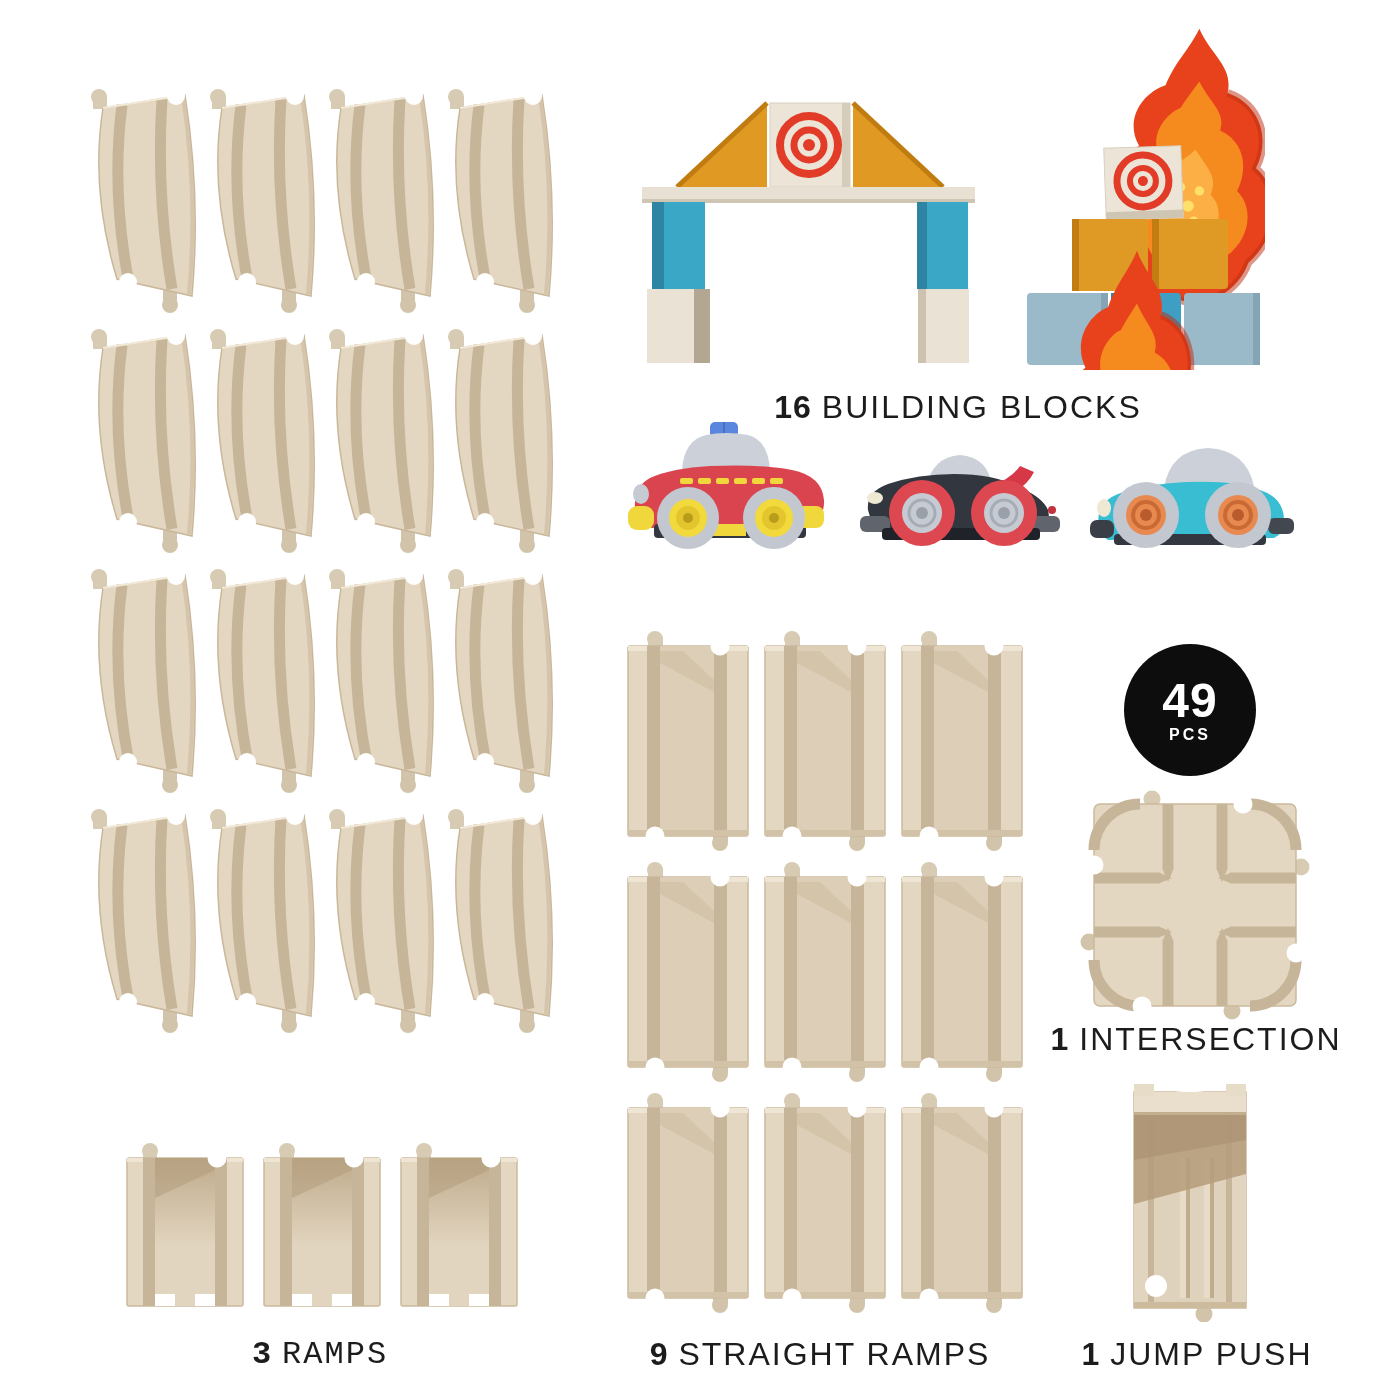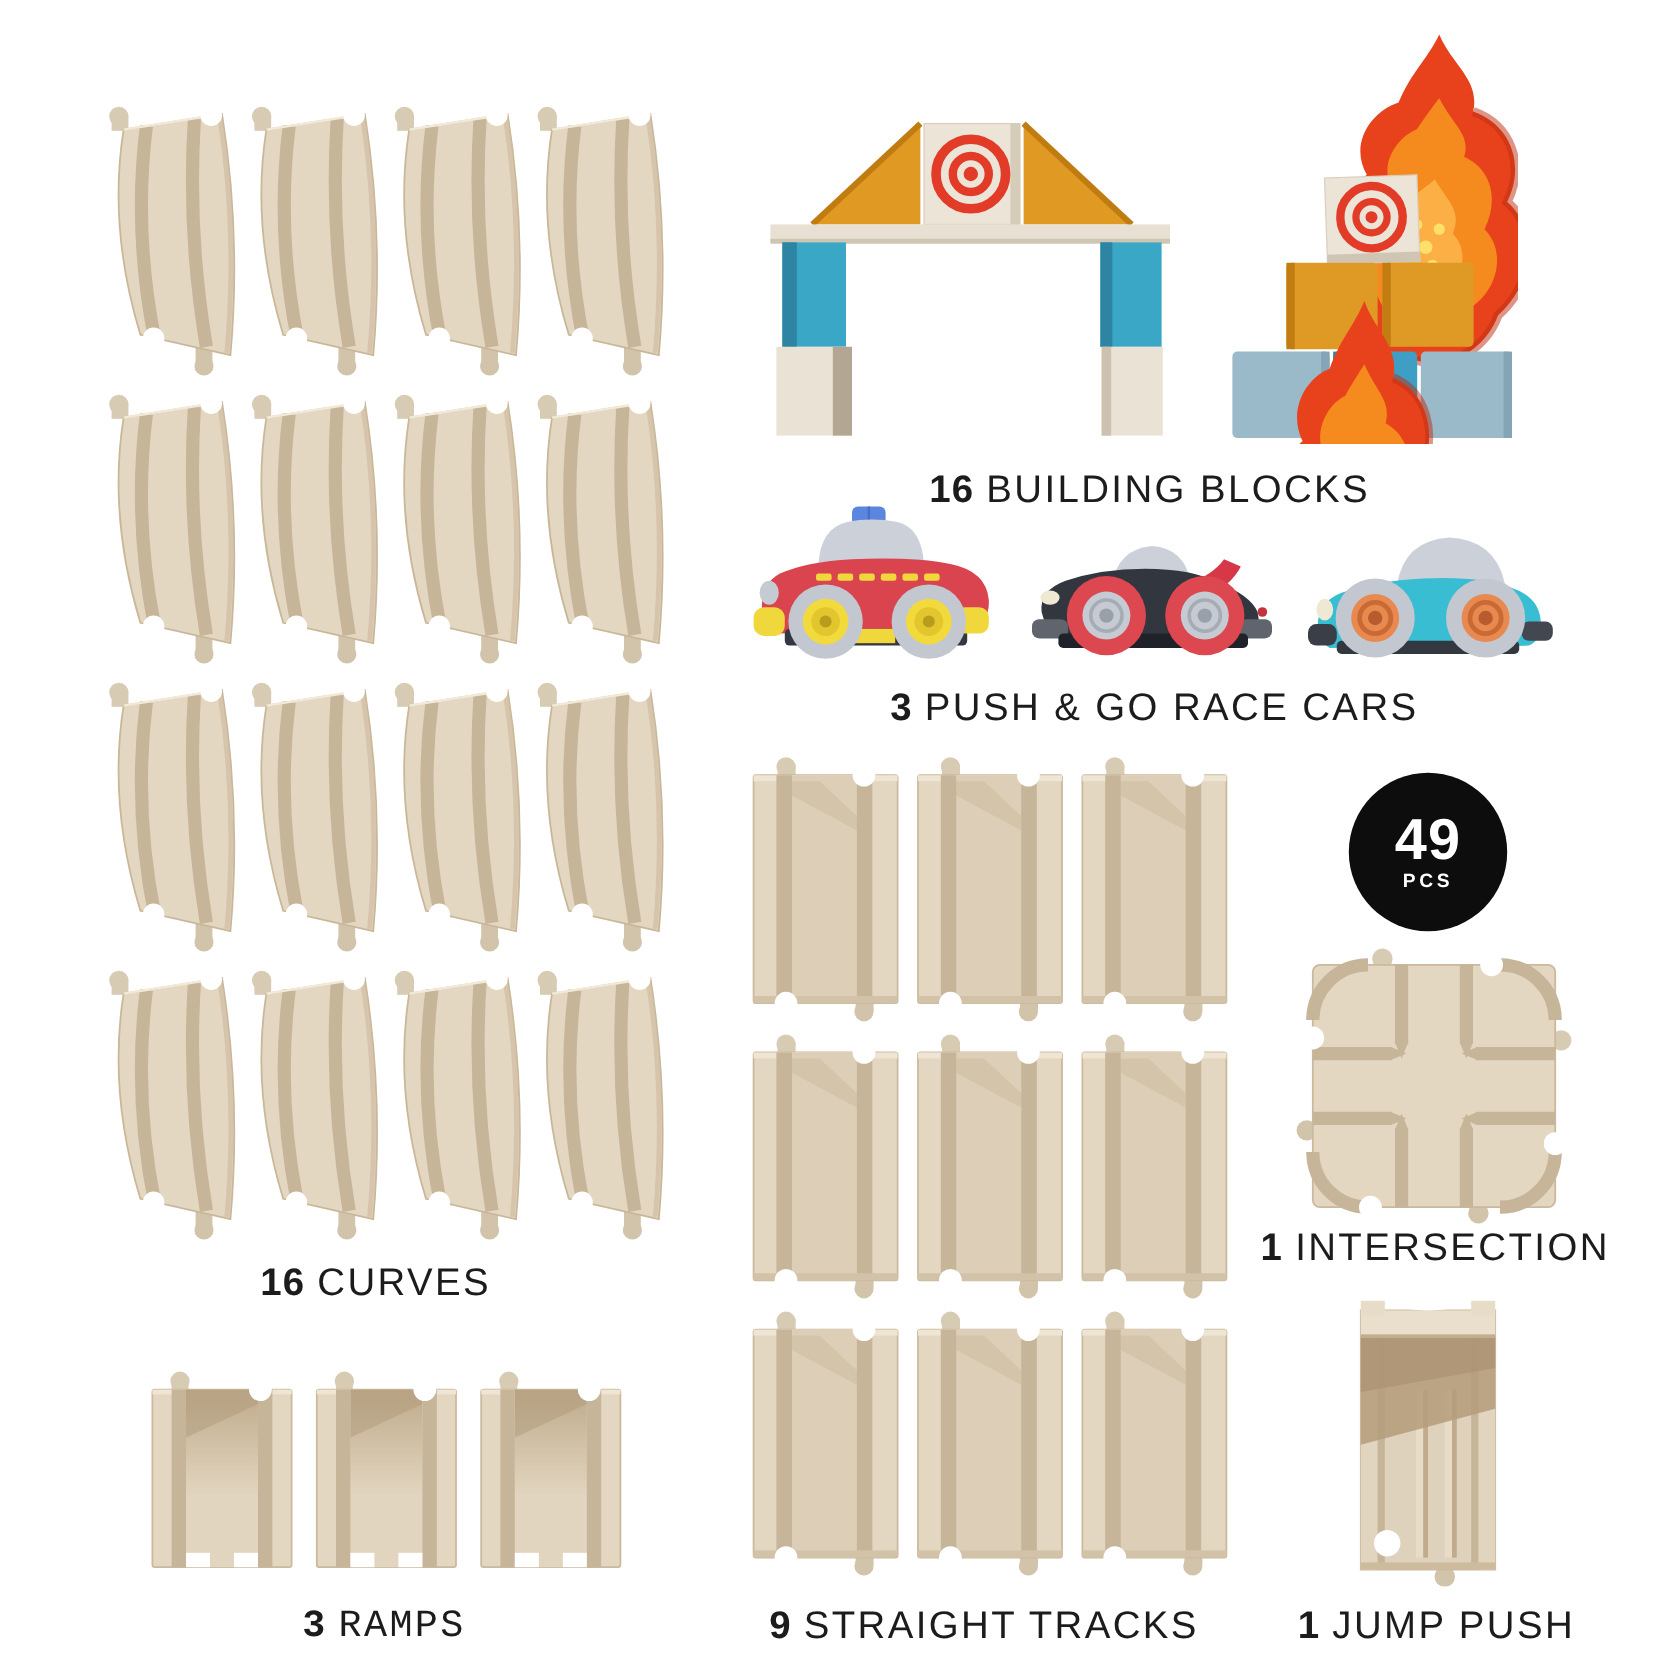--- a/index.html
+++ b/index.html
@@ -189,23 +189,20 @@
       <svg viewBox="0 0 112 226" width="112" height="226">
         <use href="#sym-curve"></use>
       </svg>
       <svg viewBox="0 0 112 226" width="112" height="226">
         <use href="#sym-curve"></use>
       </svg>
       <svg viewBox="0 0 112 226" width="112" height="226">
         <use href="#sym-curve"></use>
       </svg>
     </div>
-  <div class="abs label" style="left:313px;top:1050px;">
-    <b>16</b><span>CURVES</span>
-  </div>
 
   <div class="abs ramps-row">
     <svg viewBox="0 0 120 172" width="120" height="172">
         <use href="#sym-ramp"></use>
       </svg>
   <svg viewBox="0 0 120 172" width="120" height="172">
         <use href="#sym-ramp"></use>
       </svg>
       <svg viewBox="0 0 120 172" width="120" height="172">
         <use href="#sym-ramp"></use>
@@ -356,23 +353,20 @@
         <circle cx="58" cy="69" r="6" fill="#b85c2e"></circle>
     </g>
     <g>
       <circle cx="150" cy="69" r="33" fill="#c3c8d0"></circle>
         <circle cx="150" cy="69" r="20" fill="#e88a50"></circle>
       <circle cx="150" cy="69" r="13" fill="none" stroke="#c96a35" stroke-width="4"></circle>
         <circle cx="150" cy="69" r="6" fill="#b85c2e"></circle>
     </g>
   </svg>
 
-  <div class="abs label" style="left:962px;top:571px;">
-    <b>3</b><span>PUSH &amp; GO RACE CARS</span>
-  </div>
 
   <div class="abs straights-grid">
     <svg viewBox="0 0 126 222" width="126" height="222">
         <use href="#sym-straight"></use>
       </svg>
   <svg viewBox="0 0 126 222" width="126" height="222">
         <use href="#sym-straight"></use>
       </svg>
       <svg viewBox="0 0 126 222" width="126" height="222">
         <use href="#sym-straight"></use>
@@ -390,21 +384,21 @@
         <use href="#sym-straight"></use>
       </svg>
       <svg viewBox="0 0 126 222" width="126" height="222">
         <use href="#sym-straight"></use>
       </svg>
       <svg viewBox="0 0 126 222" width="126" height="222">
         <use href="#sym-straight"></use>
       </svg>
     </div>
   <div class="abs label" style="left:820px;top:1336px;">
-    <b>9</b><span>STRAIGHT TRACKS</span>
+    <b>9</b><span>STRAIGHT RAMPS</span>
   </div>
 
   <div class="abs badge" style="background:#0d0d0d;color:#ffffff;">
     <div class="num">49</div>
     <div class="unit">PCS</div>
   </div>
 
   <svg class="abs" style="left:1080px;top:790px;" viewBox="0 0 230 230" width="230" height="230">
       <use href="#sym-intersection"></use>
     </svg>

